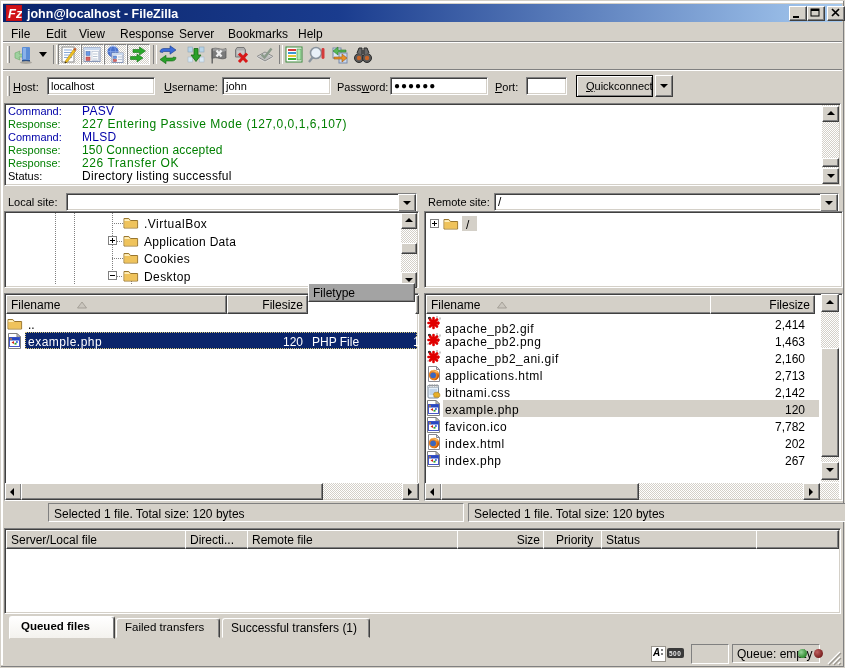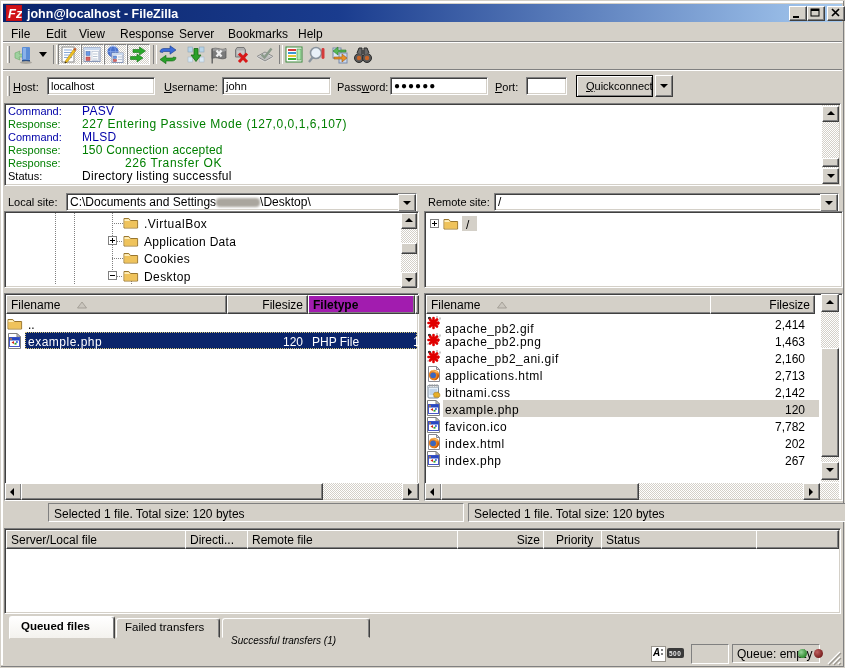--- a/index.html
+++ b/index.html
@@ -226,42 +226,41 @@
 <div class="abs r2" style="left:655px;top:75px;width:16px;height:20px;background:#d4d0c8;">
     <span class="abs" style="left:4px;top:8px;width:0;height:0;border-left:4px solid transparent;border-right:4px solid transparent;border-top:4px solid #000;"></span>
   </div>
 
 <div class="abs s2 field" style="left:4px;top:103px;width:835px;height:81px;"></div>
 <div class="abs nw" style="left:6px;top:105px;line-height:13px;">
   <div><span style="display:inline-block;width:74px;color:#0000a8;padding-left:2px;font-size:11px;">Command:</span><span style="color:#0000a8;letter-spacing:0.3px;">PASV</span></div>
   <div><span style="display:inline-block;width:74px;color:#007f00;padding-left:2px;font-size:11px;">Response:</span><span style="color:#007f00;letter-spacing:0.55px;">227 Entering Passive Mode (127,0,0,1,6,107)</span></div>
   <div><span style="display:inline-block;width:74px;color:#0000a8;padding-left:2px;font-size:11px;">Command:</span><span style="color:#0000a8;letter-spacing:0.3px;">MLSD</span></div>
   <div><span style="display:inline-block;width:74px;color:#007f00;padding-left:2px;font-size:11px;">Response:</span><span style="color:#007f00;letter-spacing:0.2px;">150 Connection accepted</span></div>
-  <div><span style="display:inline-block;width:74px;color:#007f00;padding-left:2px;font-size:11px;">Response:</span><span style="color:#007f00;letter-spacing:0.6px;margin-left:43px;">226 Transfer OK</span></div>
+  <div><span style="display:inline-block;width:74px;color:#007f00;padding-left:2px;font-size:11px;">Response:</span><span style="color:#007f00;letter-spacing:0.6px;">226 Transfer OK</span></div>
   <div><span style="display:inline-block;width:74px;padding-left:2px;font-size:11px;">Status:</span><span style="letter-spacing:0.3px;">Directory listing successful</span></div>
 </div>
 
 <div class="abs dith" style="left:822px;top:105px;width:17px;height:79px;"></div>
 <div class="abs r2" style="left:822px;top:106px;width:15px;height:14px;background:#d4d0c8;">
     <span class="abs" style="left:4px;top:4px;width:0;height:0;border-left:4px solid transparent;border-right:4px solid transparent;border-bottom:4px solid #000;"></span>
   </div>
 <div class="abs r2" style="left:822px;top:158px;width:15px;height:7px;background:#d4d0c8;"></div>
 <div class="abs r2" style="left:822px;top:168px;width:15px;height:14px;background:#d4d0c8;">
     <span class="abs" style="left:4px;top:5px;width:0;height:0;border-left:4px solid transparent;border-right:4px solid transparent;border-top:4px solid #000;"></span>
   </div>
 
 <style>
   .dotv{width:1px;background-image:repeating-linear-gradient(to bottom,#808080 0 1px,transparent 1px 2px);}
   .doth{height:1px;background-image:repeating-linear-gradient(to right,#808080 0 1px,transparent 1px 2px);}
   .expbox{width:9px;height:9px;background:#fff;border:1px solid #808080;box-sizing:border-box;}
 </style>
 
 <div class="abs nw" style="left:8px;top:196px;font-size:11px;">Local site:</div>
 <div class="abs s2 field" style="left:66px;top:193px;width:349px;height:16px;">
-  <span class="abs nw" style="left:3px;top:1px;">C:\Documents and Settings<span style="display:inline-block;width:44px;height:9px;background:#aaa69e;border-radius:4px;filter:blur(1.2px);vertical-align:middle;"></span>\Desktop\</span>
   <span class="abs r2" style="right:0px;top:0px;width:16px;height:16px;background:#d4d0c8;">
       <span class="abs" style="left:4px;top:6px;width:0;height:0;border-left:4px solid transparent;border-right:4px solid transparent;border-top:4px solid #000;"></span>
     </span>
 </div>
 
 <div class="abs s2 field" style="left:4px;top:211px;width:413px;height:75px;"></div>
 <div class="abs dotv" style="left:55px;top:213px;height:72px;"></div>
 <div class="abs dotv" style="left:74px;top:213px;height:72px;"></div>
 <div class="abs dotv" style="left:112px;top:213px;height:63px;"></div>
 <div class="abs dotv" style="left:131px;top:281px;height:4px;"></div>
@@ -328,21 +327,21 @@
 <div class="abs s2 field" style="left:4px;top:293px;width:413px;height:206px;"></div>
 <div class="abs r2" style="left:6px;top:295px;width:219px;height:17px;background:#d4d0c8;">
     <span class="abs nw" style="left:4px;top:2px;">Filename</span>
   <svg class="abs" style="left:70px;top:5px;" width="10" height="8">
       <path d="M5 1 L9.5 7 L0.5 7 Z" fill="#cac6be" stroke="#9a968e" stroke-width="0.8"></path>
     </svg>
 </div>
 <div class="abs r2" style="left:227px;top:295px;width:79px;height:17px;background:#d4d0c8;">
     <span class="abs nw" style="right:4px;top:2px;">Filesize</span>
   </div>
-<div class="abs r2" style="left:308px;top:295px;width:105px;height:17px;background:#a21caf;font-weight:bold;">
+<div class="abs r2" style="left:308px;top:283px;width:105px;height:17px;background:#a3a3a3;">
     <span class="abs nw" style="left:4px;top:2px;">Filetype</span>
   </div>
 <div class="abs r2" style="left:415px;top:295px;width:2px;height:17px;background:#d4d0c8;overflow:hidden;">
     <span class="abs nw" style="left:1px;top:2px;">L</span>
   </div>
 <svg class="abs" style="left:7px;top:316px;" width="16" height="15">
     <use href="#xfolder"></use>
   </svg>
 <div class="abs nw" style="left:28px;top:318px;">..</div>
 <div class="abs" style="left:25px;top:332px;width:392px;height:17px;background:#0a246a;outline:1px dotted #d8c878;outline-offset:-1px;"></div>
@@ -463,21 +462,21 @@
   </div>
 <div class="abs r2" style="left:601px;top:530px;width:155px;height:17px;background:#d4d0c8;">
     <span class="abs nw" style="left:4px;top:2px;">Status</span>
   </div>
 <div class="abs r2" style="left:756px;top:530px;width:81px;height:17px;background:#d4d0c8;"></div>
 
 <div class="abs" style="left:116px;top:618px;width:102px;height:18px;background:#d4d0c8;border:1px solid;border-color:#fff #404040 #d4d0c8 #fff;border-radius:3px 3px 0 0;box-shadow:inset -1px 0 0 #808080;">
     <span class="abs nw" style="left:8px;top:2px;font-size:11.5px;">Failed transfers</span>
   </div>
 <div class="abs" style="left:222px;top:618px;width:146px;height:18px;background:#d4d0c8;border:1px solid;border-color:#fff #404040 #d4d0c8 #fff;border-radius:3px 3px 0 0;box-shadow:inset -1px 0 0 #808080;">
-    <span class="abs nw" style="left:8px;top:16px;font-size:10px;font-style:italic;">Successful transfers (1)</span>
+    <span class="abs nw" style="left:8px;top:2px;font-size:12px;">Successful transfers (1)</span>
   </div>
 <div class="abs" style="left:9px;top:616px;width:104px;height:21px;background:linear-gradient(180deg,#fff,#f4f2ee);border:1px solid;border-color:#fff #404040 #d4d0c8 #fff;border-radius:3px 3px 0 0;box-shadow:inset -1px 0 0 #808080;">
     <span class="abs nw" style="left:11px;top:3px;font-weight:bold;font-size:11.5px;">Queued files</span>
   </div>
 
 <div class="abs s1" style="left:647px;top:644px;width:36px;height:18px;border-color:#808080 #fff #fff #808080;background:#d4d0c8;"></div>
 <div class="abs" style="left:651px;top:646px;width:13px;height:14px;background:#fff;border:1px solid #9a968e;">
   <span class="abs" style="left:1px;top:0px;font-size:10px;font-weight:bold;font-style:italic;">A</span>
   <span class="abs" style="left:9px;top:2px;width:2px;height:2px;background:#808080;"></span>
   <span class="abs" style="left:9px;top:6px;width:2px;height:2px;background:#808080;"></span>

